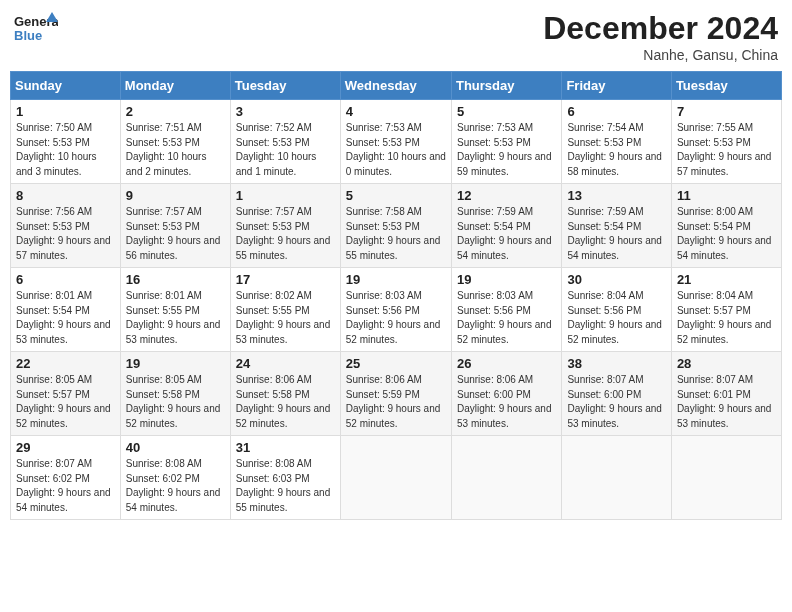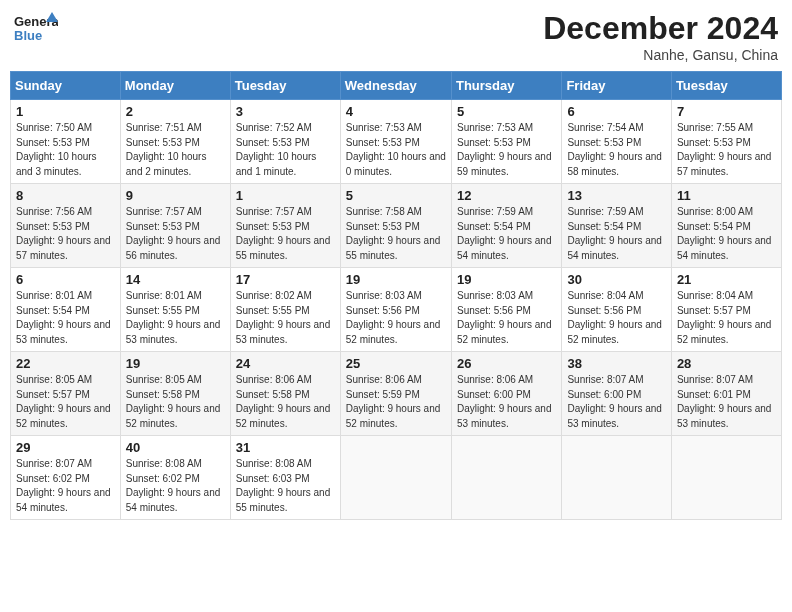--- a/index.html
+++ b/index.html
@@ -177,21 +177,21 @@
           <span class="day-num">11</span>
           <span class="day-info">Sunrise: 8:00 AM<br>Sunset: 5:54 PM<br>Daylight: 9 hours and 54 minutes.</span>
         </td>
       </tr>
       <tr>
         <td>
           <span class="day-num">6</span>
           <span class="day-info">Sunrise: 8:01 AM<br>Sunset: 5:54 PM<br>Daylight: 9 hours and 53 minutes.</span>
         </td>
         <td>
-          <span class="day-num">14</span>
+          <span class="day-num">16</span>
           <span class="day-info">Sunrise: 8:01 AM<br>Sunset: 5:55 PM<br>Daylight: 9 hours and 53 minutes.</span>
         </td>
         <td>
           <span class="day-num">17</span>
           <span class="day-info">Sunrise: 8:02 AM<br>Sunset: 5:55 PM<br>Daylight: 9 hours and 53 minutes.</span>
         </td>
         <td>
           <span class="day-num">19</span>
           <span class="day-info">Sunrise: 8:03 AM<br>Sunset: 5:56 PM<br>Daylight: 9 hours and 52 minutes.</span>
         </td>

